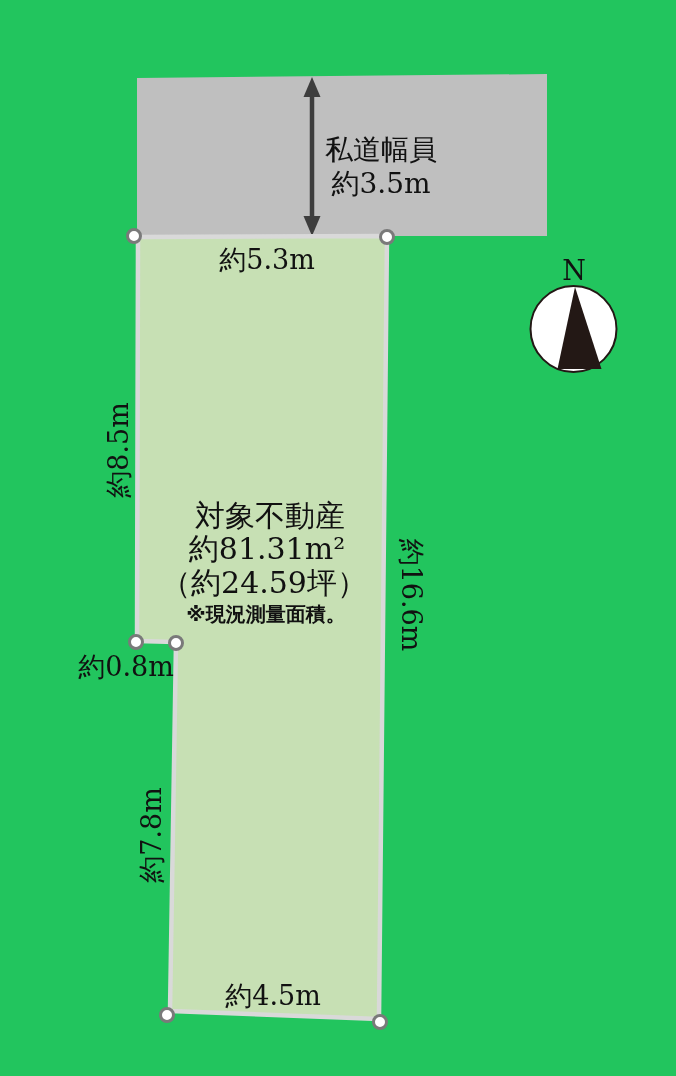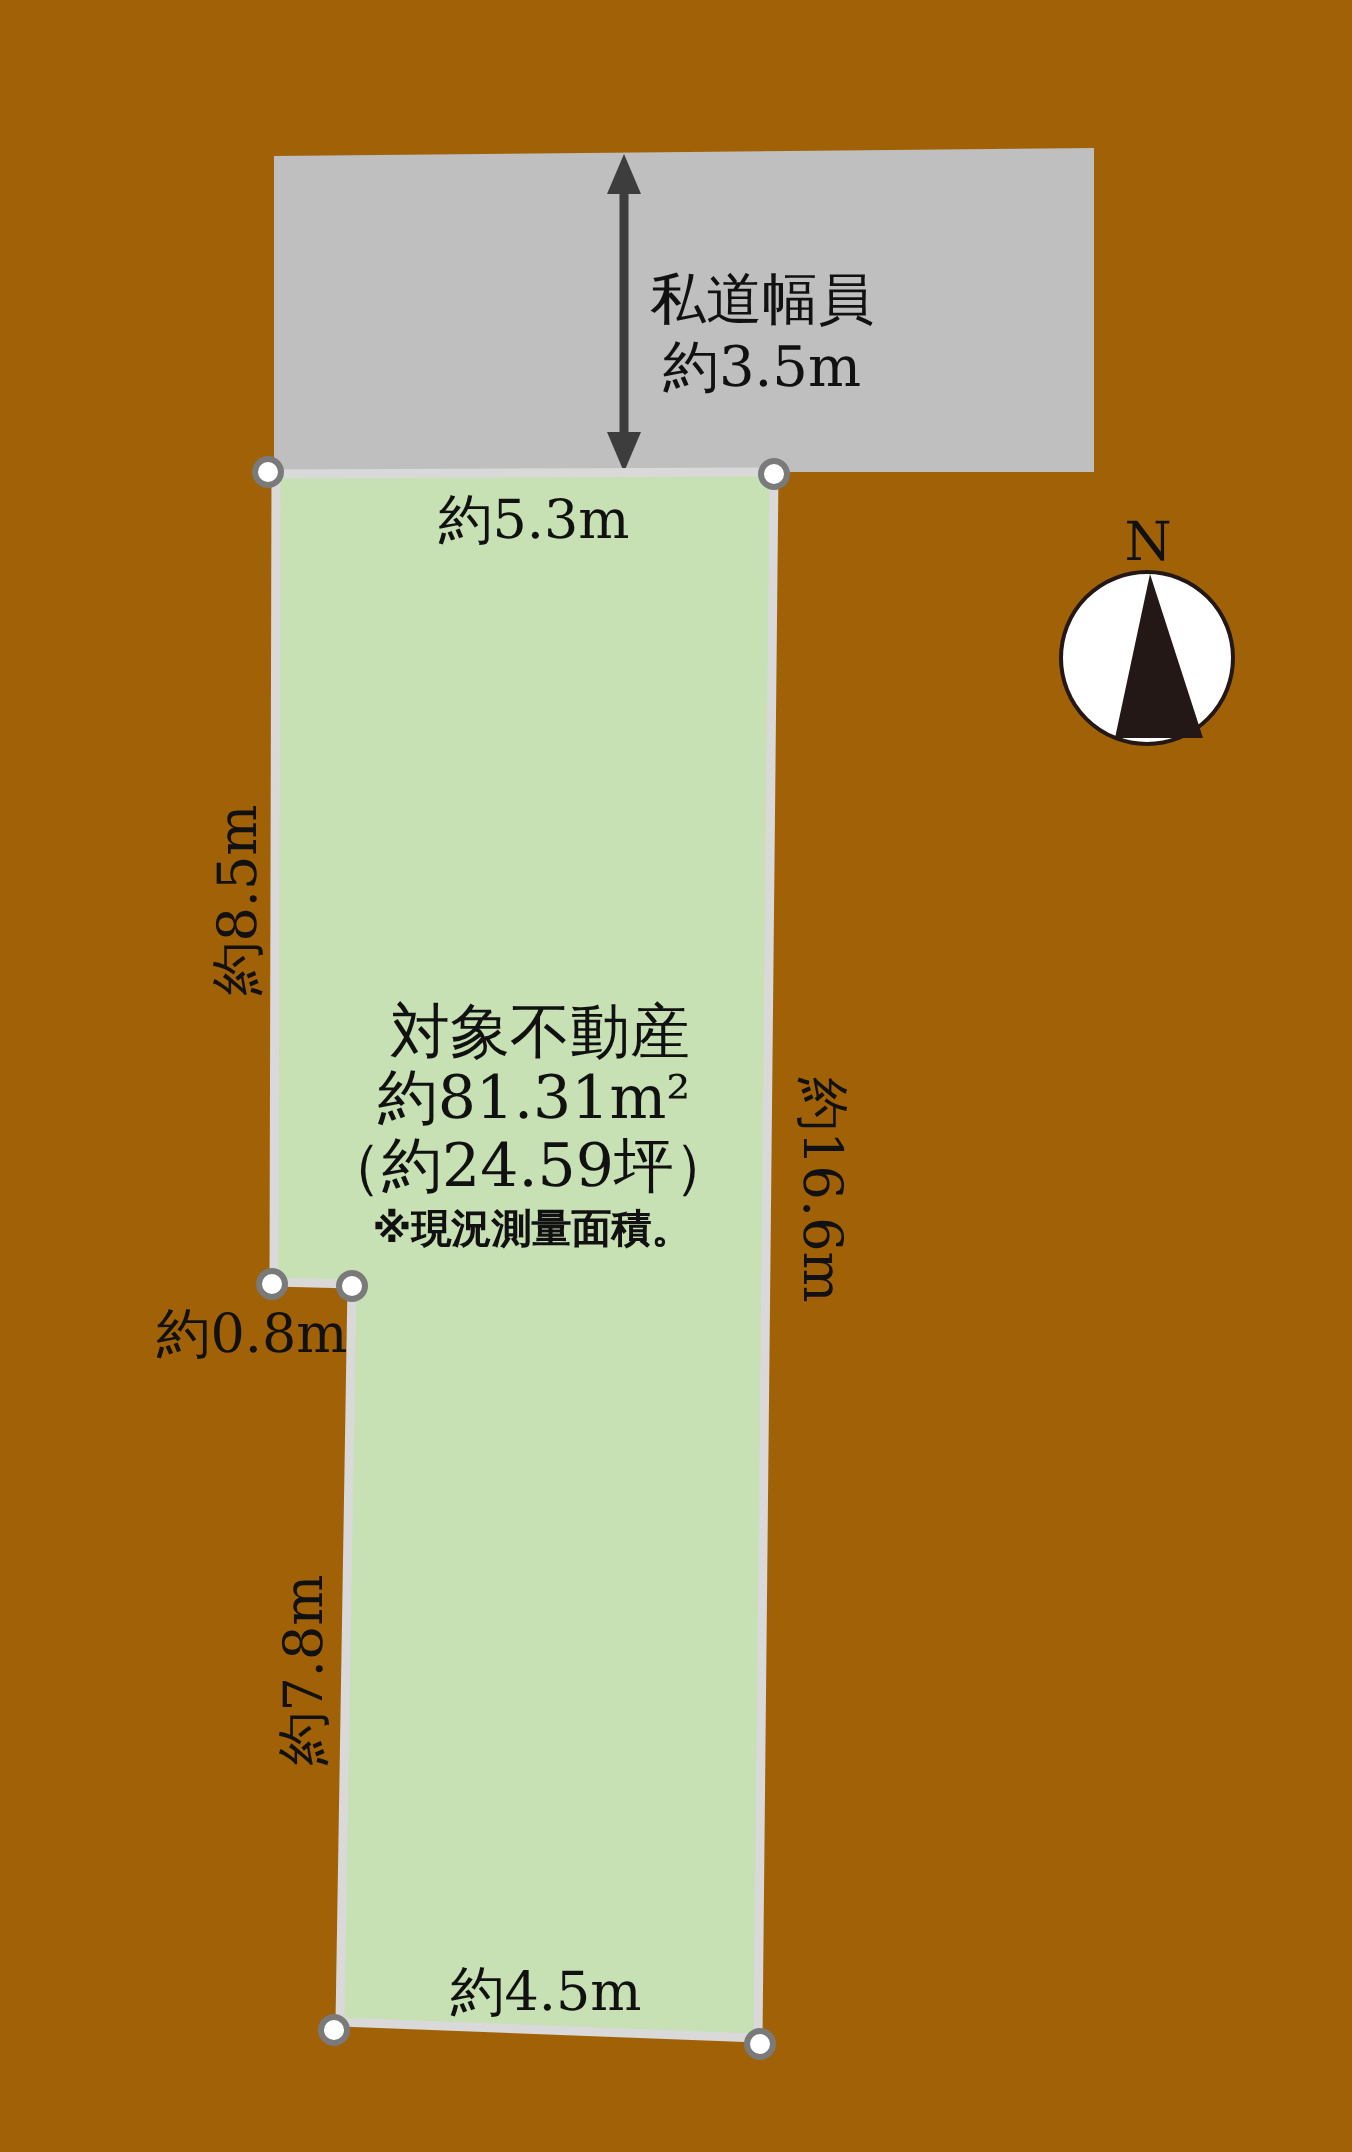--- a/index.html
+++ b/index.html
@@ -4,21 +4,21 @@
 <style>
   html, body {
     margin: 0;
     padding: 0;
     background: #ffffff;
   }
   .canvas {
     position: relative;
     width: 676px;
     height: 1076px;
-    background: #a16207;
+    background: #22c55e;
     overflow: hidden;
     font-family: "DejaVu Serif", "Liberation Serif", serif;
   }
   svg text {
     fill: #111111;
     font-family: "DejaVu Serif", "Liberation Serif", serif;
   }
   svg text.note-text {
     font-family: "DejaVu Sans", "Liberation Sans", sans-serif;
     font-weight: 600;

